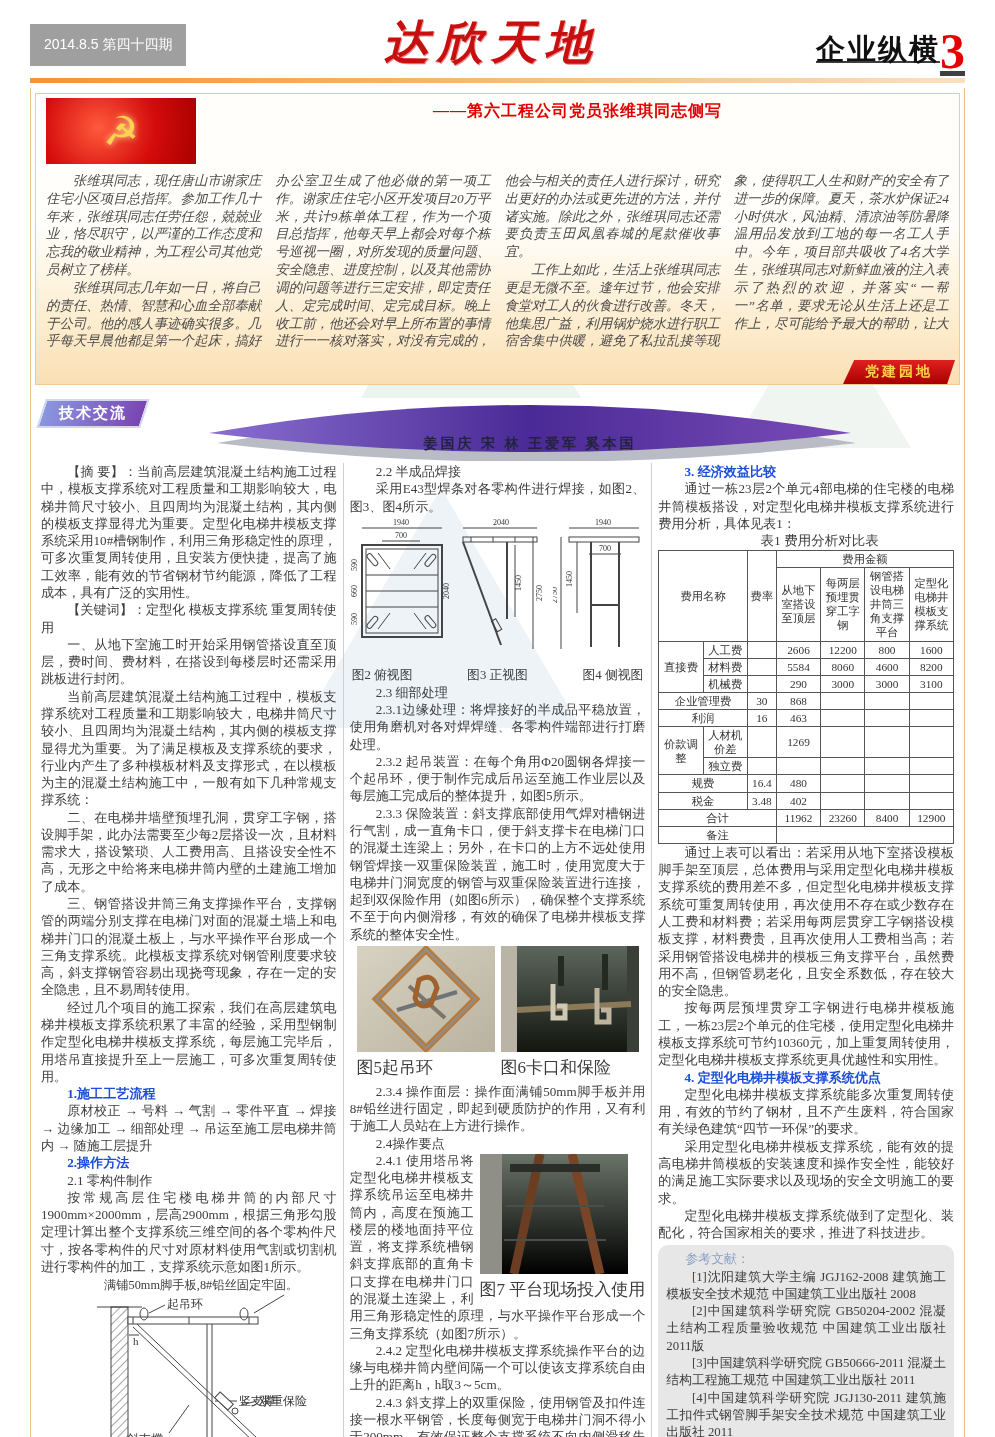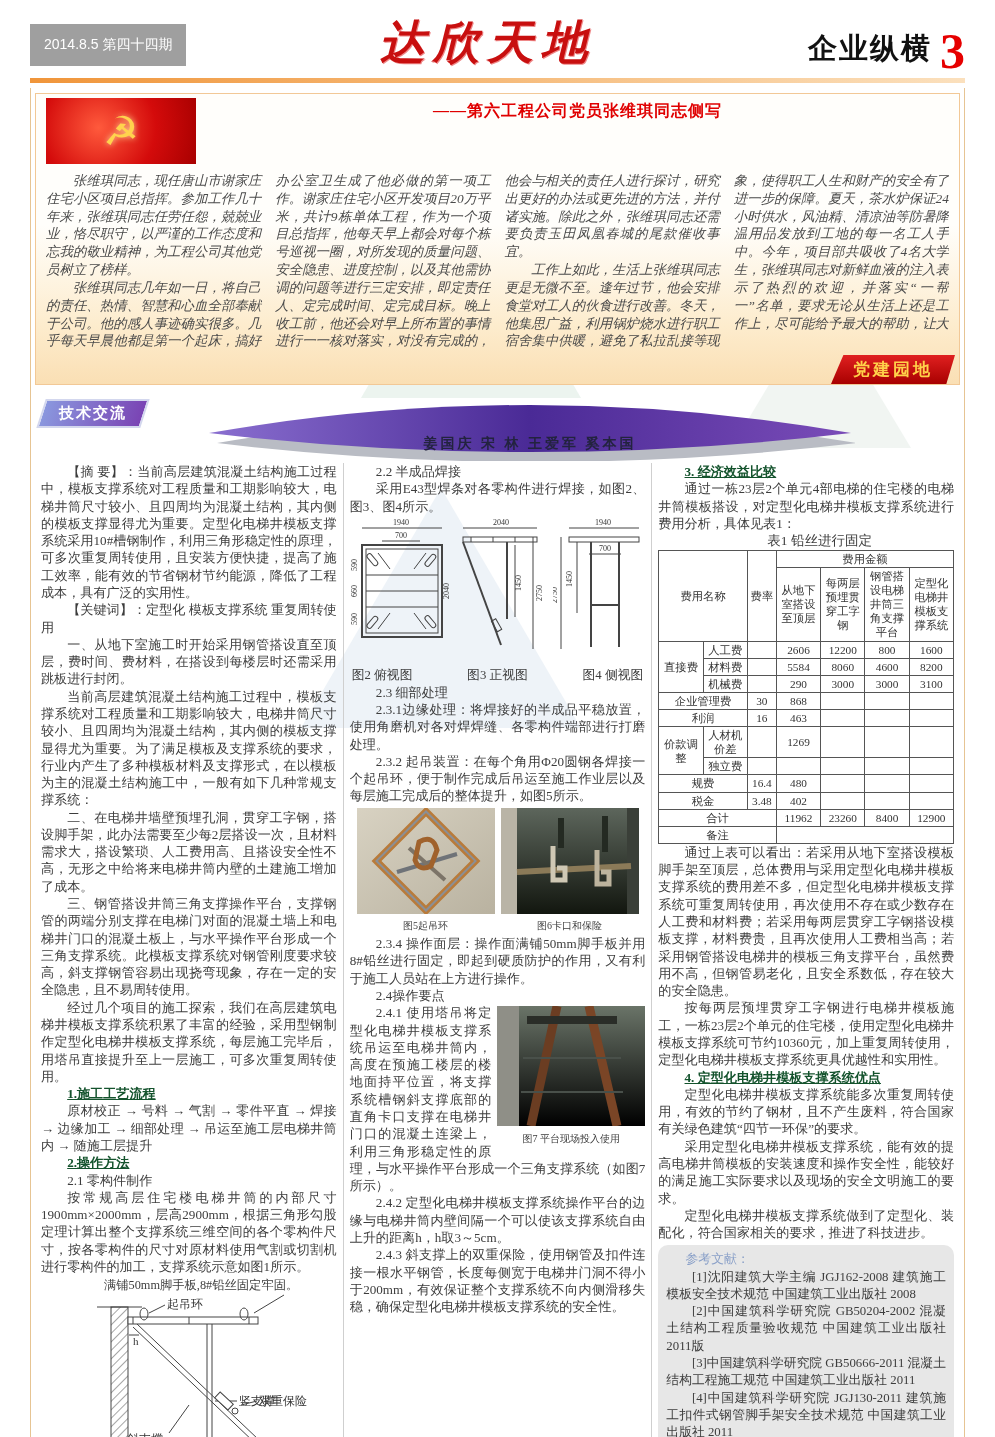--- a/index.html
+++ b/index.html
@@ -4,21 +4,21 @@
 <style>
   html,body{margin:0;padding:0;background:#fff;}
   .page{position:relative;width:995px;height:1437px;background:#fff;overflow:hidden;
         font-family:"Liberation Serif","DejaVu Serif",serif;color:#3f3f3f;}
   
   .hdr{margin:0 30px;padding-top:22px;height:52px;display:flex;align-items:flex-end;justify-content:space-between;}
   .issue{background:#9f9f9f;color:#fff;font-family:"Liberation Sans","DejaVu Sans",sans-serif;
          font-size:14px;padding:12px 14px;margin-bottom:8px;}
   .masthead{color:#c80f0f;font-size:46px;font-weight:bold;font-style:italic;letter-spacing:8px;
             text-shadow:1px 1px 0 #e88;transform:translateX(-10px);}
-  .hdr-right{display:flex;align-items:flex-start;gap:8px;}
+  .hdr-right{display:flex;align-items:center;text-decoration:underline;}
   .section{font-size:29px;font-weight:bold;color:#111;letter-spacing:2px;margin-bottom:4px;}
   .pageno{font-size:50px;font-weight:bold;color:#e60000;line-height:.9;}
   .rule{height:5px;margin:4px 30px 5px;background:linear-gradient(to right,#f0953a,#f7c287 60%,#fbe0bd);}
   
   .frame{position:relative;margin:0 30px;border:1px solid #e6c493;border-top:none;padding:5px 4px 6px;}
   
   .wm{position:absolute;width:0;height:0;opacity:.28;z-index:0;}
   .wm1{left:330px;top:120px;border-left:110px solid transparent;border-right:110px solid transparent;border-bottom:190px solid #bcd8c6;}
   .wm2{left:270px;top:400px;border-left:140px solid transparent;border-right:140px solid transparent;border-bottom:240px solid #c3d3e6;}
   .wm3{left:700px;top:210px;border-left:90px solid transparent;border-right:90px solid transparent;border-bottom:150px solid #cbdcd0;}
@@ -29,48 +29,48 @@
   .emblem{width:150px;background:radial-gradient(circle at 35% 45%,#ff5a3c,#d40b0b 55%,#a80000);
           display:flex;align-items:center;justify-content:center;flex:0 0 150px;}
   .emblem-glyph{color:#ffd34d;font-size:40px;text-shadow:0 0 6px #ffe9a0;}
   .art1-titles{flex:1;text-align:center;}
   .art1-title{color:#e00000;font-size:31px;font-weight:bold;letter-spacing:3px;margin-top:2px;}
   .art1-sub{color:#e00000;font-size:16px;font-weight:bold;margin-top:3px;letter-spacing:1px;}
   .art1-body{margin-top:8px;height:196px;column-count:4;column-gap:14px;column-fill:auto;
              font-size:13.4px;line-height:1.33;text-align:justify;color:#4a4a4a;overflow:hidden;font-style:italic;}
   .art1-body p{margin:0;text-indent:2em;}
   .badge{position:absolute;right:4px;bottom:0;background:linear-gradient(#e02020,#a80000);
-         color:#ffd24a;font-size:17px;font-weight:bold;letter-spacing:3px;padding:3px 22px;
+         color:#ffd24a;font-size:14px;font-weight:bold;letter-spacing:3px;padding:3px 22px;
          clip-path:polygon(10% 0,100% 0,93% 100%,0 100%);}
   
   .tech-head{position:relative;z-index:1;height:64px;margin-top:6px;}
   .tech-tag{position:absolute;left:6px;top:8px;transform:skewX(-18deg);
             background:linear-gradient(to right,#8a97de,#7a44b4);border:2px solid #d3d7ee;
             padding:3px 16px;}
   .tech-tag span{display:inline-block;transform:skewX(18deg);color:#fff;font-size:15px;font-weight:bold;letter-spacing:2px;}
   .tech-banner{position:absolute;left:170px;top:0;width:650px;height:58px;}
   .tech-banner svg{position:absolute;left:0;top:0;}
   .tech-title{position:absolute;left:0;top:9px;width:100%;text-align:center;color:#fff;
               font-size:31px;font-weight:bold;letter-spacing:2px;
               font-family:"Liberation Sans","DejaVu Sans",sans-serif;text-shadow:1px 2px 2px #2a1a50;}
   .tech-authors{position:absolute;left:170px;top:44px;width:650px;text-align:center;
                 color:#23233f;font-size:14px;font-weight:bold;letter-spacing:3px;}
   
   .cols{position:relative;z-index:1;display:flex;gap:0;margin-top:8px;}
   .col{width:302px;padding:0 6px;font-size:13.1px;line-height:1.32;text-align:justify;color:#3d3d3d;}
   .col+.col{border-left:1px solid #cfcfcf;}
   .col p{margin:0;text-indent:2em;}
-  .hmag{color:#14532d;font-weight:bold;text-indent:1.6em;text-align:left;text-decoration:underline;}
+  .hmag{color:#1d4ed8;font-weight:bold;text-indent:1.6em;text-align:left;}
   .fig{margin:2px 0;text-align:center;text-indent:0 !important;}
   .fignote{font-size:12.3px;text-align:center;text-indent:0;margin:0;}
   .figrow{display:flex;justify-content:space-between;align-items:flex-end;margin:2px 0;}
   .caps3{display:flex;justify-content:space-between;margin:0 2px;}
   .caps3 span{font-size:12.8px;}
   .photos{display:flex;gap:6px;justify-content:center;margin:3px 0;}
-  .photo figcaption{font-size:10px;text-align:center;margin-top:1px;}
+  .photo figcaption{font-size:17px;margin-top:1px;}
   figure{margin:0;}
   .fig7box{float:right;margin:2px 0 2px 6px;}
   
   .tbl-cap{text-align:center;font-size:13.5px;margin:2px 0;text-indent:0;}
   table.cost{border-collapse:collapse;width:100%;font-size:11.3px;color:#333;table-layout:fixed;}
   table.cost td,table.cost th{border:1px solid #555;text-align:center;padding:1px 1px;font-weight:normal;
        word-break:break-all;line-height:1.25;}
   .grp{width:17px;padding:0;}
   .grp2{width:30px;padding:0;}
   
@@ -263,20 +263,21 @@
           </svg>
         </div>
         <div class="caps3">
           <span>图2 俯视图</span>
           <span>图3 正视图</span>
           <span>图4 侧视图</span>
         </div>
         <p>2.3 细部处理</p>
         <p>2.3.1边缘处理：将焊接好的半成品平稳放置，使用角磨机对各对焊焊缝、各零构件端部进行打磨处理。</p>
         <p>2.3.2 起吊装置：在每个角用Φ20圆钢各焊接一个起吊环，便于制作完成后吊运至施工作业层以及每层施工完成后的整体提升，如图5所示。</p>
+        <p>2.3.3 保险装置：斜支撑底部使用气焊对槽钢进行气割，成一直角卡口，便于斜支撑卡在电梯门口的混凝土连梁上；另外，在卡口的上方不远处使用钢管焊接一双重保险装置，施工时，使用宽度大于电梯井门洞宽度的钢管与双重保险装置进行连接，起到双保险作用（如图6所示），确保整个支撑系统不至于向内侧滑移，有效的确保了电梯井模板支撑系统的整体安全性。</p>
         <div class="photos">
           <figure class="photo">
             <svg width="138" height="106" viewBox="0 0 138 106">
               <defs>
                   <linearGradient id="g5" x1="0" y1="0" x2="1" y2="1">
                 <stop offset="0" stop-color="#d8d2c2"></stop>
                     <stop offset="1" stop-color="#b9b2a0"></stop>
                   </linearGradient>
                 </defs>
               <rect width="138" height="106" fill="url(#g5)"></rect>
@@ -332,21 +333,21 @@
           </figure>
           <p>2.4.1 使用塔吊将定型化电梯井模板支撑系统吊运至电梯井筒内，高度在预施工楼层的楼地面持平位置，将支撑系统槽钢斜支撑底部的直角卡口支撑在电梯井门口的混凝土连梁上，利用三角形稳定性的原理，与水平操作平台形成一个三角支撑系统（如图7所示）。</p>
         </div>
         <p>2.4.2 定型化电梯井模板支撑系统操作平台的边缘与电梯井筒内壁间隔一个可以使该支撑系统自由上升的距离h，h取3～5cm。</p>
         <p>2.4.3 斜支撑上的双重保险，使用钢管及扣件连接一根水平钢管，长度每侧宽于电梯井门洞不得小于200mm，有效保证整个支撑系统不向内侧滑移失稳，确保定型化电梯井模板支撑系统的安全性。</p>
       </div>
 
       <div class="col">
         <p class="hmag">3. 经济效益比较</p>
         <p>通过一栋23层2个单元4部电梯的住宅楼的电梯井筒模板搭设，对定型化电梯井模板支撑系统进行费用分析，具体见表1：</p>
-        <p class="tbl-cap">表1  铅丝进行固定</p>
+        <p class="tbl-cap">表1  费用分析对比表</p>
         <table class="cost">
           <tbody>
               <tr>
             <th colspan="2" rowspan="2">费用名称</th>
             <th rowspan="2" style="width:26px">费率</th>
             <th colspan="4">费用金额</th>
           </tr>
           <tr>
             <th>从地下室搭设至顶层</th>
             <th>每两层预埋贯穿工字钢</th>

